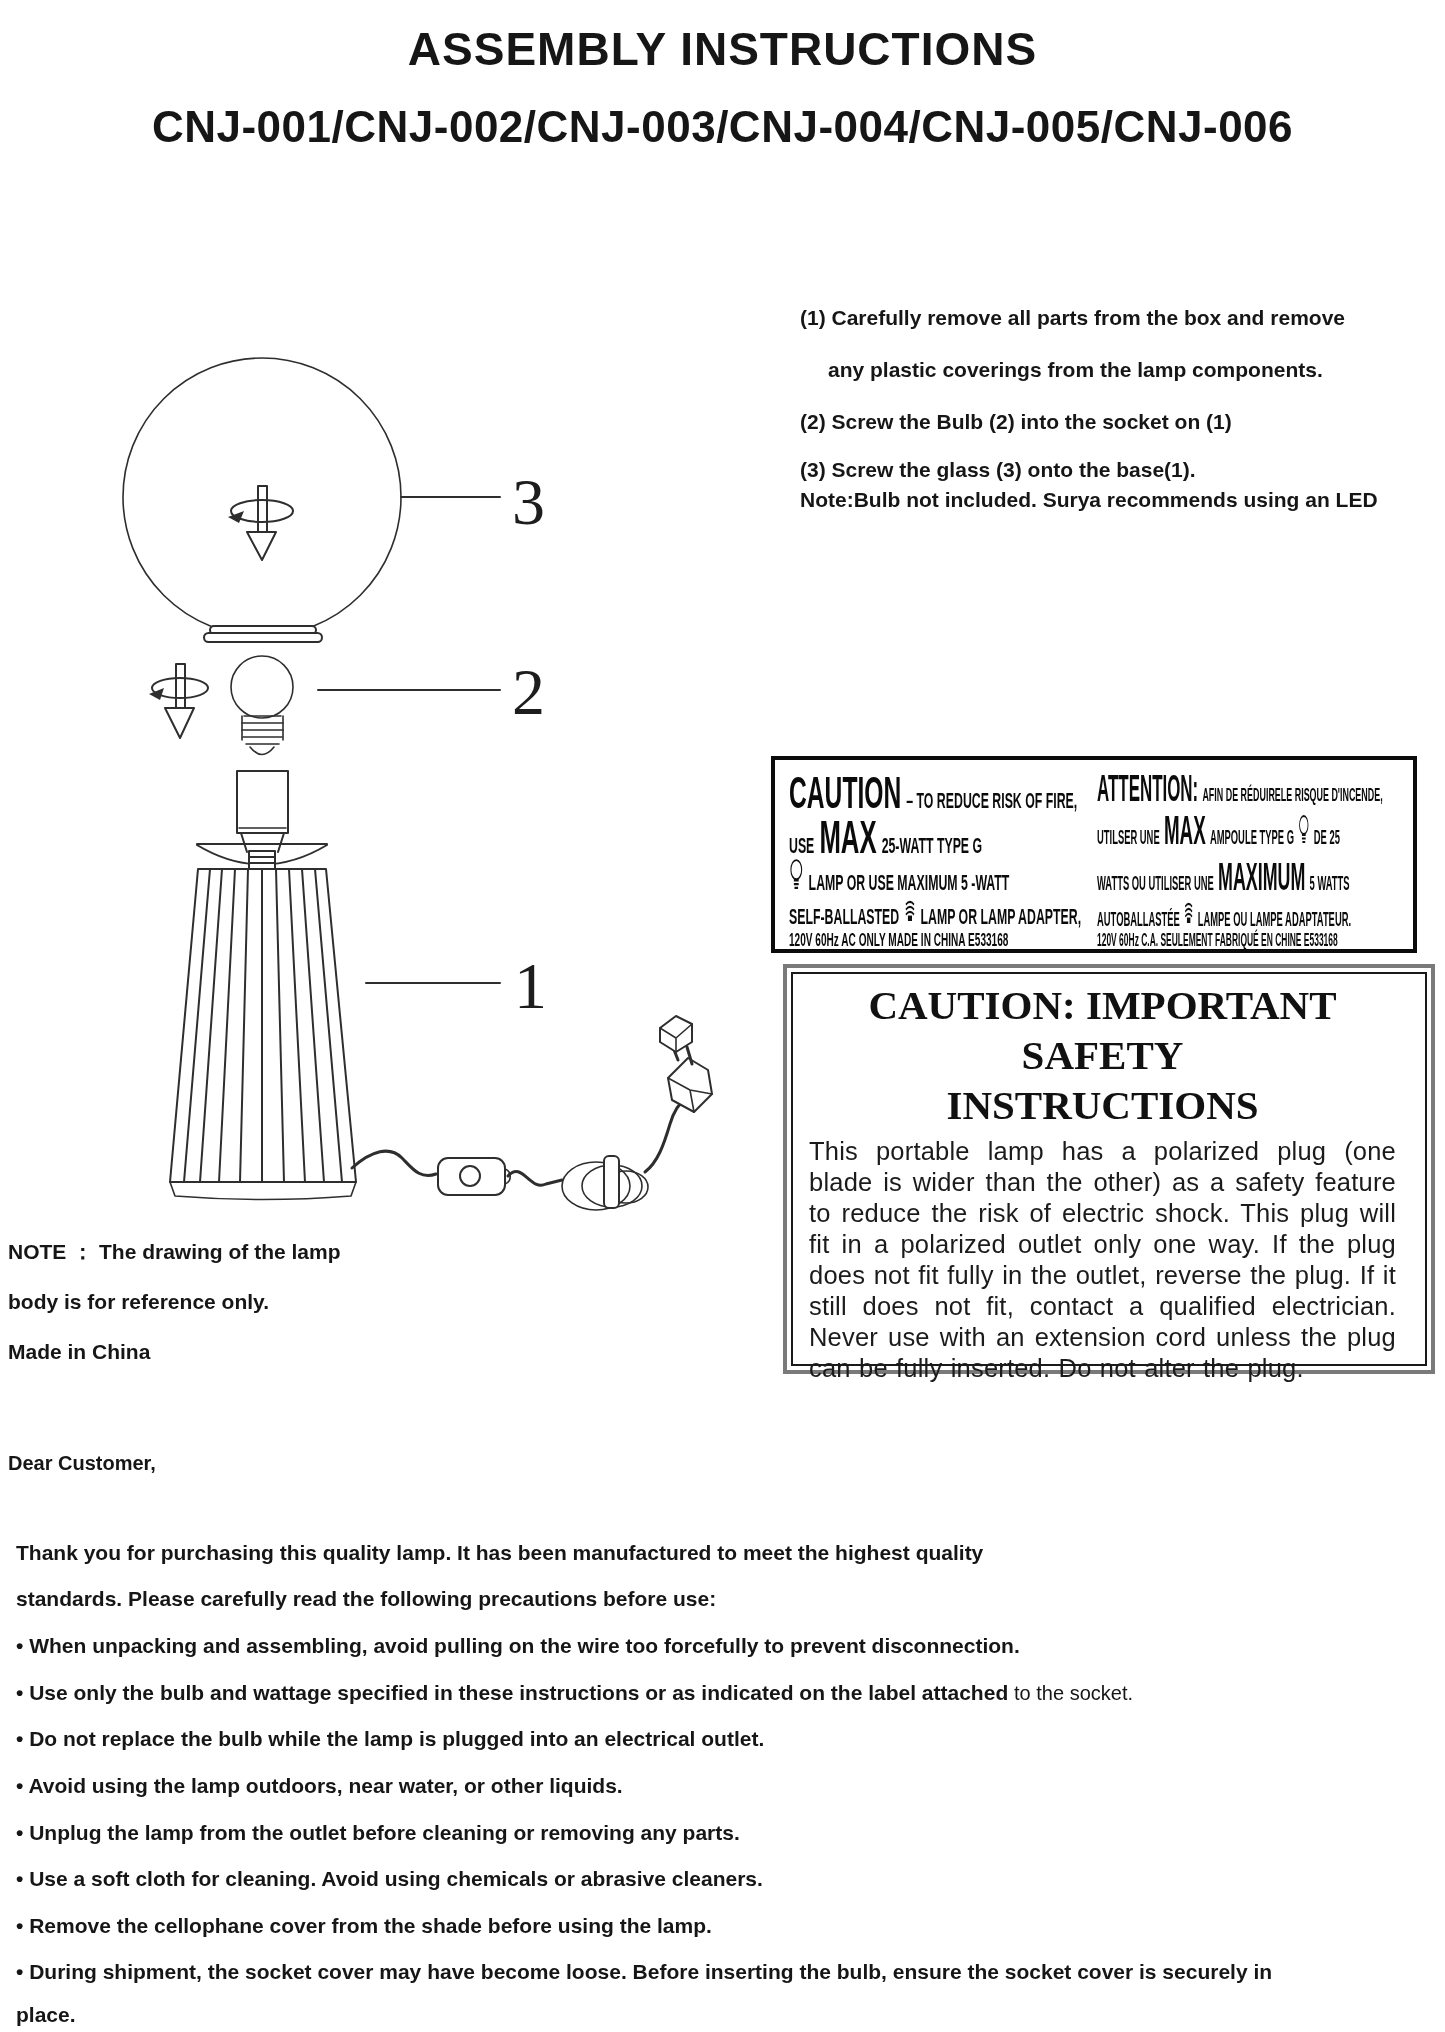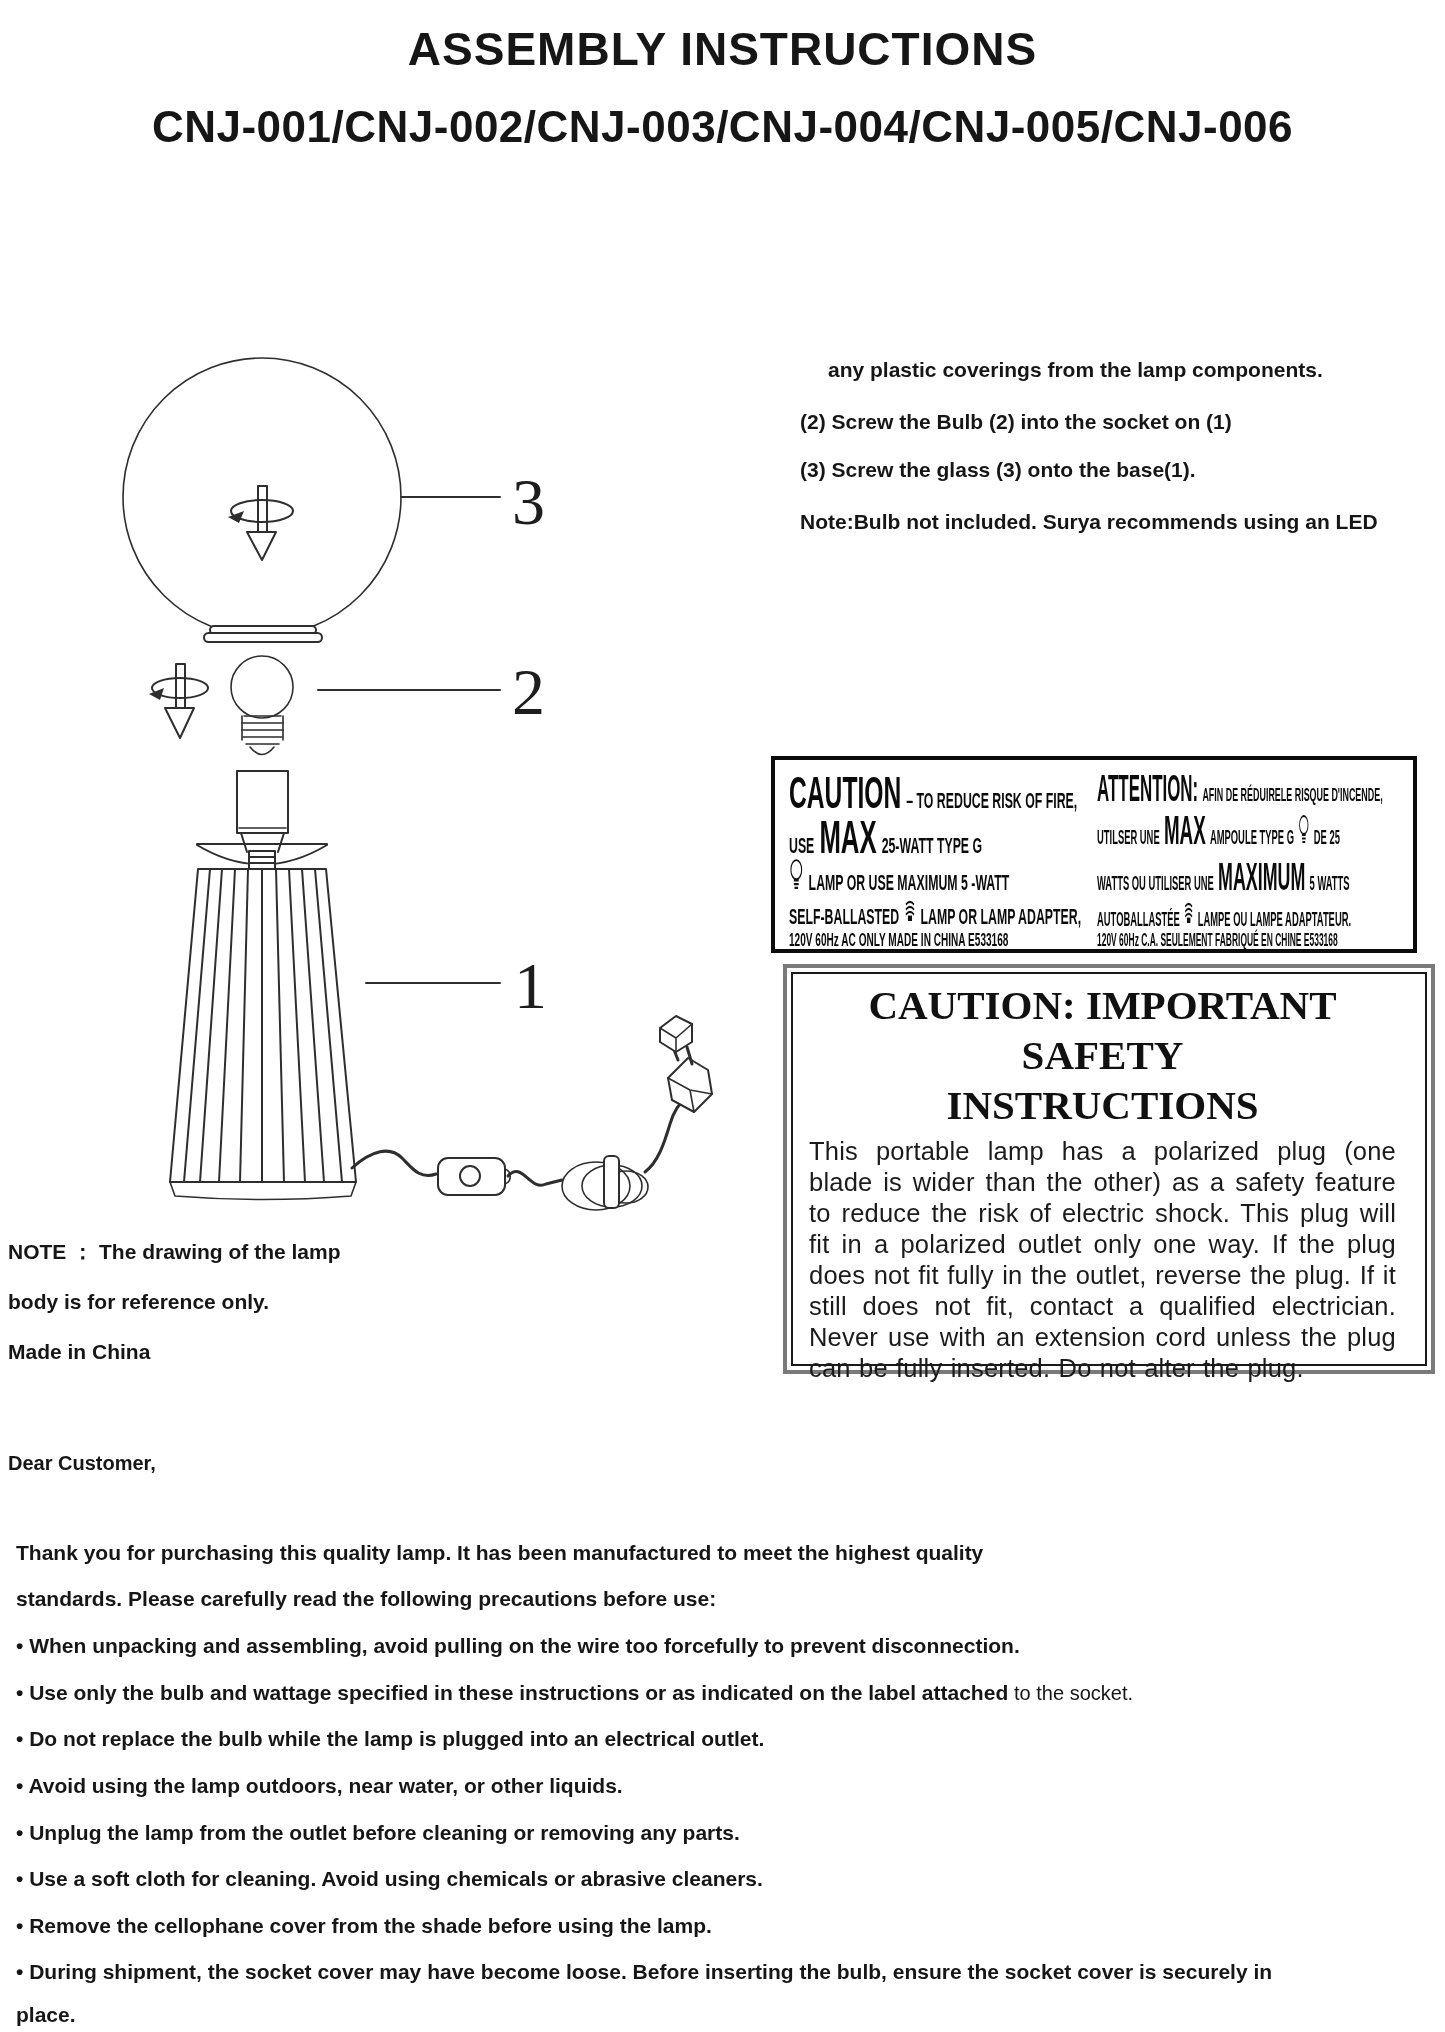--- a/index.html
+++ b/index.html
@@ -50,24 +50,25 @@
   .suffix{font-weight:400;font-size:20px;}
 </style>
 </head>
 <body>
 
 <div id="page">
 
   <div class="abs doc-title">ASSEMBLY INSTRUCTIONS</div>
   <div class="abs doc-models">CNJ-001/CNJ-002/CNJ-003/CNJ-004/CNJ-005/CNJ-006</div>
 
+  <div class="abs step" style="top:306px">(1) Carefully remove all parts from the box and remove</div>
   <div class="abs step indent" style="top:358px">any plastic coverings from the lamp components.</div>
   <div class="abs step" style="top:410px">(2) Screw the Bulb (2) into the socket on (1)</div>
   <div class="abs step" style="top:458px">(3) Screw the glass (3)  onto the base(1).</div>
-  <div class="abs step" style="top:510px">Note:Bulb not included. Surya recommends using an LED</div>
+  <div class="abs step" style="top:488px">Note:Bulb not included. Surya recommends using an LED</div>
 
   <svg id="diagram" class="abs" width="740" height="1230" viewBox="0 0 740 1230">
 
     <g>
       <circle cx="262" cy="497" r="139" class="thin"></circle>
       <rect x="210" y="626" width="106" height="8" rx="4" class="f"></rect>
       <rect x="204" y="633" width="118" height="9" rx="4.5" class="f"></rect>
     </g>
 
     <g>

